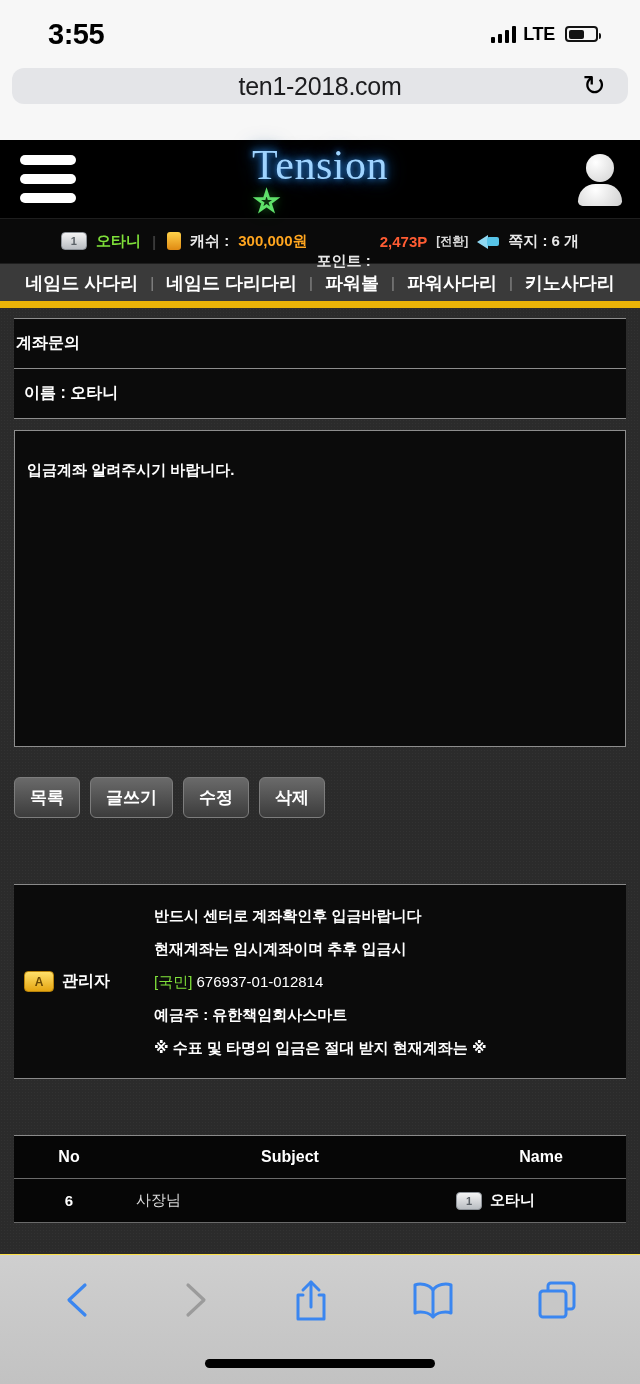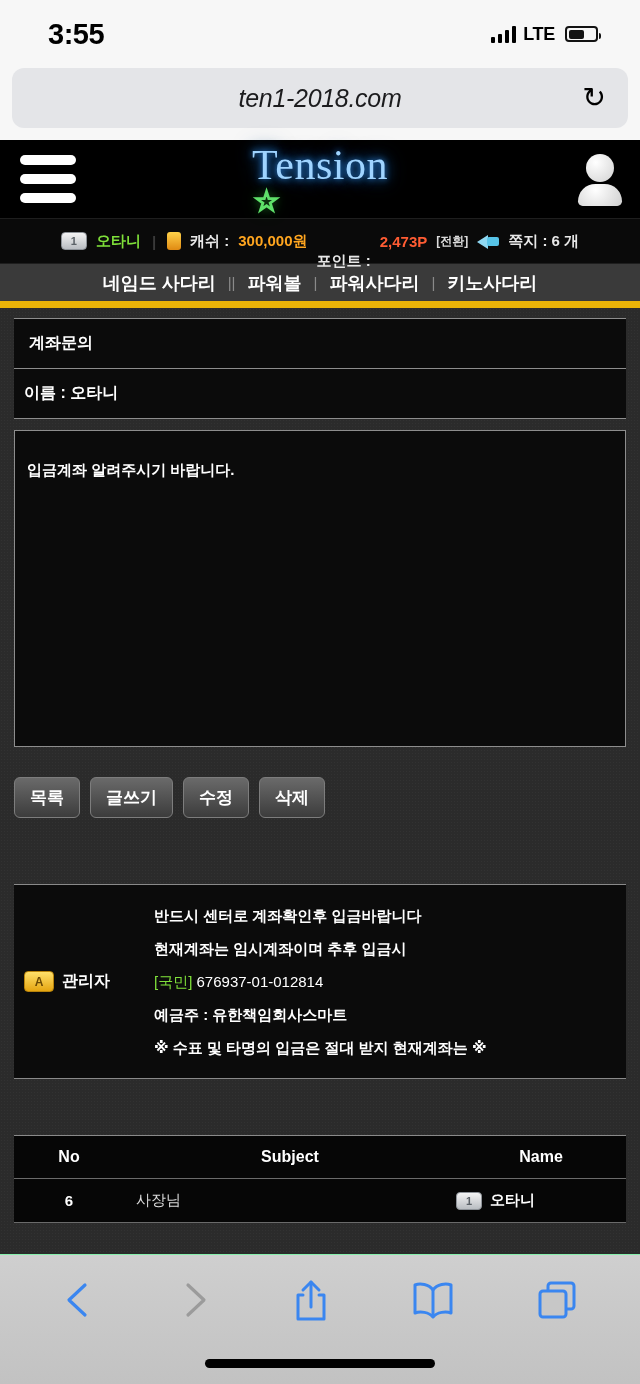--- a/index.html
+++ b/index.html
@@ -1,21 +1,21 @@
 <!DOCTYPE html>
 <html><head>
 <meta charset="utf-8">
 <style>
   * { margin:0; padding:0; box-sizing:border-box; }
   html,body { width:640px; height:1384px; }
   body {
     font-family:"Liberation Sans","DejaVu Sans",sans-serif;
     background:#000; overflow:hidden;
   }
-  .phone { position:relative; width:640px; height:1384px; background:#86efac; }
+  .phone { position:relative; width:640px; height:1384px; background:#fde047; }
 
   
   .statusbar {
     height:68px; background:#f7f7f7; display:flex; align-items:center;
     justify-content:space-between; padding:0 42px 0 48px;
   }
   .clock { font-size:29px; font-weight:700; color:#000; letter-spacing:-0.5px; }
   .status-right { display:flex; align-items:center; gap:7px; }
   .bars { display:flex; align-items:flex-end; gap:2.5px; height:17px; }
   .bars i { display:block; width:4.5px; background:#000; border-radius:1px; }
@@ -27,22 +27,22 @@
   .battery { position:relative; width:33px; height:16px; border:2px solid #000;
              border-radius:4px; opacity:.92; margin-left:3px; }
   .battery::after { content:""; position:absolute; right:-5px; top:4.5px;
              width:2.5px; height:6px; background:#000; border-radius:0 2px 2px 0; }
   .battery span { position:absolute; left:1.5px; top:1.5px; bottom:1.5px;
              width:55%; background:#000; border-radius:2px; display:block; }
 
   
   .urlbar-wrap { height:72px; background:#f7f7f7; padding:0 12px 10px; }
   .urlbar {
-    position:relative; height:60px; background:#e4e5e8; border-radius:12px;
-    display:flex; align-items:center; justify-content:center;font-style:italic;
+    position:relative; height:36px; background:#e4e5e8; border-radius:12px;
+    display:flex; align-items:center; justify-content:center;
   }
   .urltext { font-size:25px; color:#1c1c1e; letter-spacing:-0.3px; }
   .reload { position:absolute; right:22px; top:50%; transform:translateY(-50%);
             font-size:28px; color:#000; line-height:1; }
 
   
   .site-header { position:relative; height:78px; background:#000;
                  display:flex; align-items:center; justify-content:center; }
   .hamburger { position:absolute; left:20px; top:50%; transform:translateY(-50%);
                display:flex; flex-direction:column; gap:9px; }
@@ -104,21 +104,21 @@
 
   
   .page { background:#2b2b2b; padding:10px 14px 0;
     height:calc(1384px - 68px - 72px - 78px - 46px - 45px - 129px);
     overflow:hidden; position:relative; }
   .page::before{ content:""; position:absolute; inset:0;
     background-image:radial-gradient(rgba(255,255,255,.035) 1px,transparent 1px);
     background-size:3px 3px; pointer-events:none; }
 
   .post-title { border-top:1px solid #8d8d8d; border-bottom:1px solid #8d8d8d;
-    background:#0b0b0b; padding:14px 15px; color:#fff;
+    background:#0b0b0b; padding:14px 2px; color:#fff;
     font-size:16px; font-weight:700; position:relative; }
   .post-meta { border-bottom:1px solid #8d8d8d; background:#0b0b0b;
     padding:14px 10px; color:#fff; font-size:16px; font-weight:700; position:relative; }
 
   .post-body { margin-top:11px; background:#0b0b0b; border:1px solid #8d8d8d;
     height:317px; padding:30px 12px; color:#fff; font-size:15px;
     font-weight:700; position:relative; }
 
   .btnrow { display:flex; gap:10px; margin-top:30px; position:relative; }
   .btn { background:linear-gradient(180deg,#6a6a6a,#3c3c3c);
@@ -222,20 +222,21 @@
     <span class="msg-icon">
         <span class="a"></span>
         <span class="b"></span>
       </span>
     <span class="msg-text">쪽지 : 6 개</span>
   </div>
 
   <div class="nav">
     <a href="#">네임드 사다리</a>
     <span class="divider">|</span>
+    <a href="#">네임드 다리다리</a>
     <span class="divider">|</span>
     <a href="#">파워볼</a>
     <span class="divider">|</span>
     <a href="#">파워사다리</a>
     <span class="divider">|</span>
     <a href="#">키노사다리</a>
   </div>
 
   <div class="page">
 

